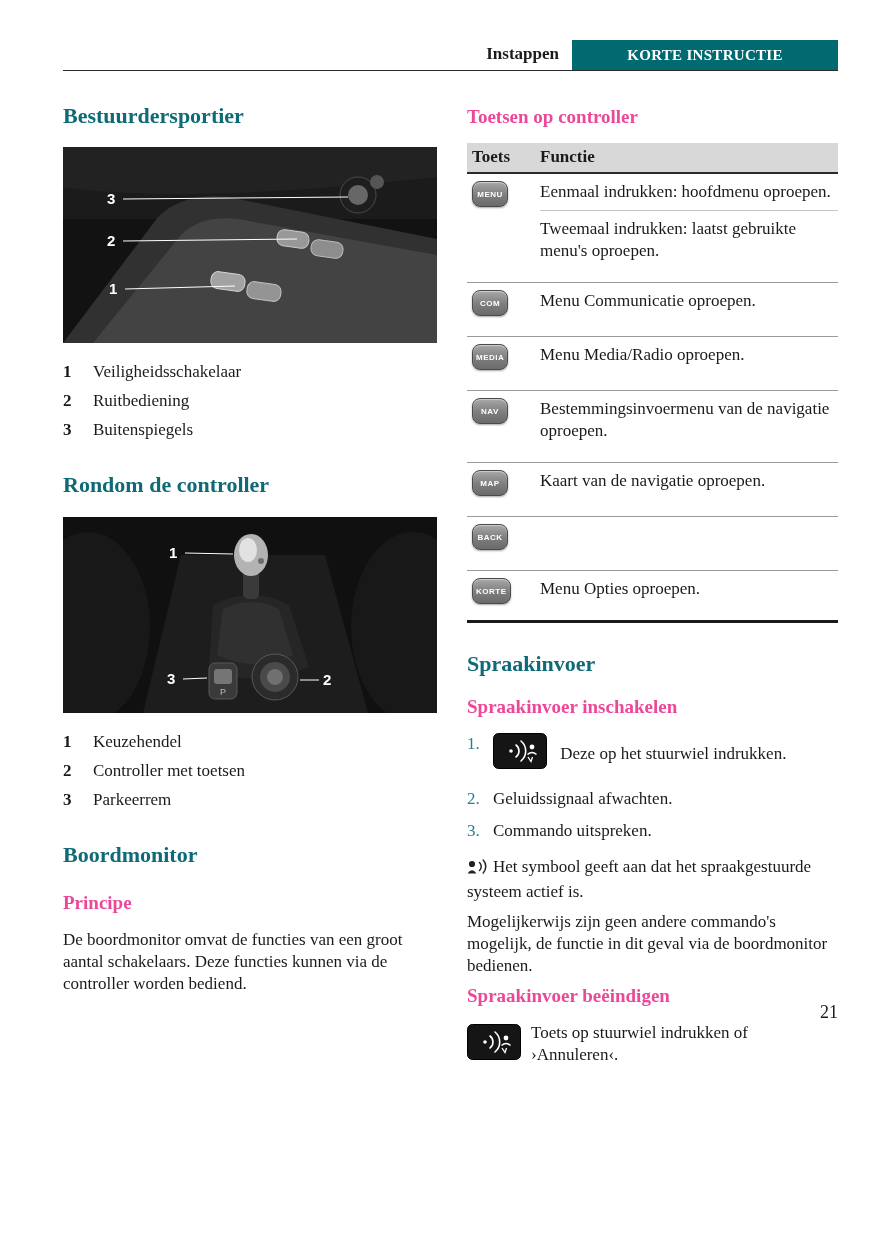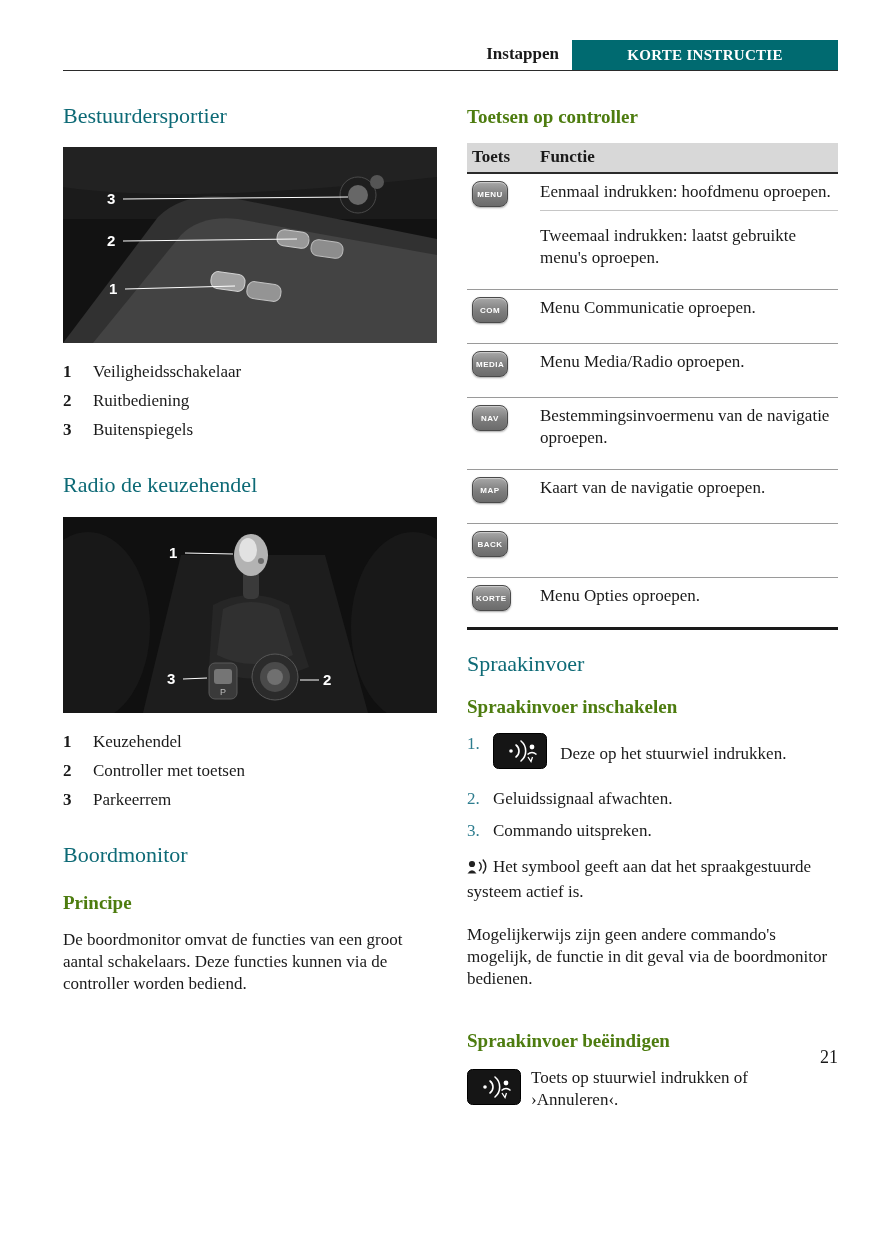--- a/index.html
+++ b/index.html
@@ -20,22 +20,22 @@
     background:#006a70;color:#fff;font-weight:bold;font-size:15px;
     width:266px;height:30px;line-height:30px;text-align:center;
     letter-spacing:.3px;box-sizing:border-box;
   }
 
   
   .columns{display:flex;gap:30px;margin-top:32px;}
   .col-left{width:374px;flex:0 0 374px;}
   .col-right{width:371px;flex:0 0 371px;}
 
-  h1{font-size:22px;color:#0d6a76;margin:0 0 18px 0;font-weight:normal;line-height:1.2;}
-  h2{font-size:19px;color:#4d7c0f;margin:0 0 14px 0;font-weight:bold;line-height:1.2;}
+  h1{font-size:22px;color:#0d6a76;margin:0 0 18px 0;font-weight:bold;line-height:1.2;}
+  h2{font-size:19px;color:#ec4899;margin:0 0 14px 0;font-weight:bold;line-height:1.2;}
   p{margin:0;}
 
   .mt-sec{margin-top:28px;}
   .mt-sub{margin-top:24px;}
 
   
   .photo{
     position:relative;width:374px;height:196px;background:#101010;
     margin:0 0 14px 0;overflow:hidden;
   }
@@ -54,39 +54,39 @@
   .ktable{margin-top:2px;}
   .thead{
     display:grid;grid-template-columns:68px 1fr;background:#d8d8d8;
     font-weight:bold;padding:3px 0 4px 5px;border-bottom:2px solid #2b2b2b;
   }
   .trow{
     display:grid;grid-template-columns:68px 1fr;
     padding:7px 0 20px 5px;border-bottom:1px solid #9a9a9a;
   }
   .trow.last{border-bottom:3px solid #1a1a1a;padding-bottom:16px;}
-  .fn p + p{margin-top:7px;padding-top:14px;border-top:1px solid #c6c6c6;}
+  .fn p + p{margin-top:7px;padding-top:7px;border-top:1px solid #c6c6c6;}
   .btn-key{
     display:inline-block;min-width:36px;height:26px;line-height:26px;
     padding:0 3px;text-align:center;border-radius:8px;
     background:linear-gradient(180deg,#a8a8a8 0%,#7d7d7d 55%,#6b6b6b 100%);
     border:1px solid #4a4a4a;color:#fff;
     font-family:"Liberation Sans",sans-serif;font-size:8px;font-weight:bold;
     letter-spacing:.5px;box-shadow:inset 0 1px 1px rgba(255,255,255,.45), 0 1px 2px rgba(0,0,0,.35);
     box-sizing:border-box;
   }
 
   
   .steps{margin:0;}
   .step{display:flex;margin:10px 0;}
   .step-num{width:26px;flex:0 0 26px;color:#2e7d8f;}
   .voice-key{display:inline-block;vertical-align:middle;margin:0 9px 3px 0;}
   .sym-note{margin-top:14px;}
   .sym-icon{display:inline-block;vertical-align:-3px;margin-right:6px;}
-  .note{margin-top:21px;}
+  .note{margin-top:8px;}
   .disable-block{display:flex;align-items:flex-start;}
   .disable-block .voice-key{flex:0 0 54px;margin:2px 10px 0 0;}
 
   
   .pagenum{position:absolute;right:37px;bottom:42px;font-size:18px;}
 </style>
 </head>
 <body>
 
 <div class="sheet">
@@ -137,21 +137,21 @@
         <div class="legend-row">
           <span class="legend-num">2</span>
           <span>Ruitbediening</span>
         </div>
         <div class="legend-row">
           <span class="legend-num">3</span>
           <span>Buitenspiegels</span>
         </div>
       </div>
 
-      <h1 class="mt-sec">Radio de keuzehendel</h1>
+      <h1 class="mt-sec">Rondom de controller</h1>
 
       <div class="photo">
         <svg width="374" height="196" viewBox="0 0 374 196">
           <rect width="374" height="196" fill="#101010"></rect>
           <ellipse cx="25" cy="110" rx="62" ry="95" fill="#181818"></ellipse>
           <ellipse cx="350" cy="110" rx="62" ry="95" fill="#181818"></ellipse>
           <path d="M80 196 L118 38 L262 38 L305 196 Z" fill="#1d1d1d"></path>
 
           <path d="M150 88 Q188 68 226 88 L246 150 Q190 174 146 150 Z" fill="#262626"></path>
           <path d="M160 92 Q188 78 216 92 L230 138 Q190 156 154 138 Z" fill="#303030"></path>
@@ -250,21 +250,21 @@
         </div>
 
         <div class="trow last">
           <span><span class="btn-key">KORTE</span></span>
           <div class="fn">
             <p>Menu Opties oproepen.</p>
           </div>
         </div>
       </div>
 
-      <h1 style="margin-top:21px;">Spraakinvoer</h1>
+      <h1 style="margin-top:28px;">Spraakinvoer</h1>
 
       <h2 class="mt-sub" style="margin-top:18px;">Spraakinvoer inschakelen</h2>
 
       <div class="steps">
         <div class="step">
           <span class="step-num">1.</span>
           <div>
             <span class="voice-key">
               <svg width="54" height="36" viewBox="0 0 54 36">
                 <rect x="0.5" y="0.5" width="53" height="35" rx="5" fill="#151515" stroke="#000"></rect>
@@ -303,21 +303,21 @@
             <g fill="none" stroke="#222" stroke-width="1.5" stroke-linecap="round">
               <path d="M12.5 4.5 a5.5 5.5 0 0 1 0 8"></path>
               <path d="M16.2 2 a9.5 9.5 0 0 1 0 13"></path>
             </g>
           </svg>
         </span><span>Het symbool geeft aan dat het spraakgestuurde systeem actief is.</span>
       </p>
 
       <p class="note">Mogelijkerwijs zijn geen andere commando's mogelijk, de functie in dit geval via de boordmonitor bedienen.</p>
 
-      <h2 class="mt-sub" style="margin-top:40px;">Spraakinvoer beëindigen</h2>
+      <h2 class="mt-sub" style="margin-top:8px;">Spraakinvoer beëindigen</h2>
 
       <div class="disable-block">
         <span class="voice-key">
           <svg width="54" height="36" viewBox="0 0 54 36">
             <rect x="0.5" y="0.5" width="53" height="35" rx="5" fill="#151515" stroke="#000"></rect>
             <circle cx="18" cy="18" r="1.8" fill="#fff"></circle>
             <g fill="none" stroke="#fff" stroke-width="1.6" stroke-linecap="round">
               <path d="M23 12 a7.5 7.5 0 0 1 0 12"></path>
               <path d="M28 8 a13 13 0 0 1 0 20"></path>
             </g>

